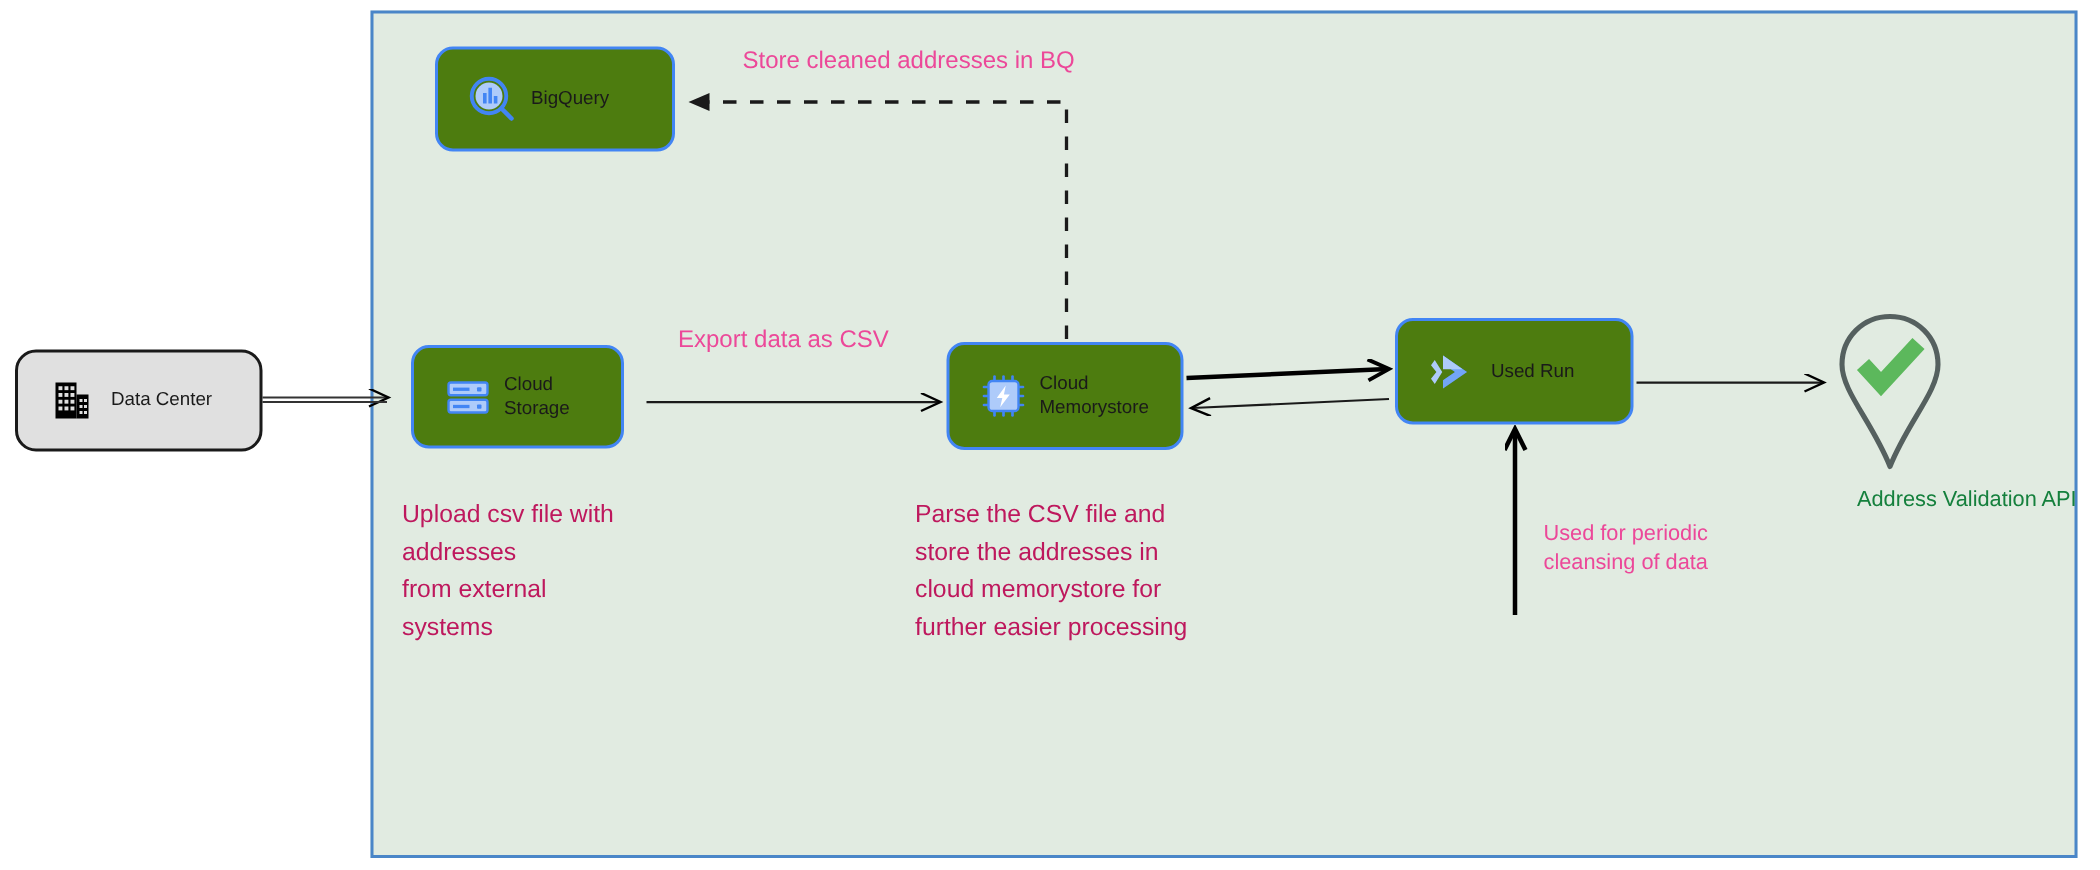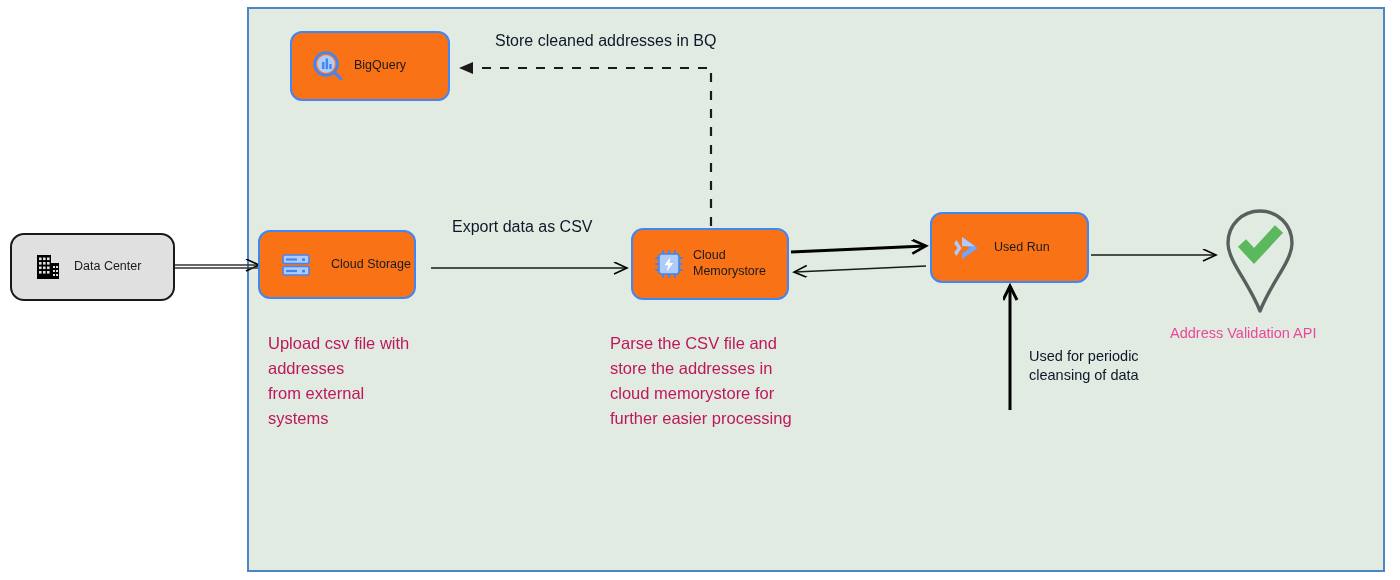--- a/index.html
+++ b/index.html
@@ -30,21 +30,21 @@
     border: 2px solid #4a86c8;
     box-sizing: border-box;
   }
 
   
   .node {
     box-sizing: border-box;
     display: flex;
     align-items: center;
     border-radius: 12px;
-    background: #f97316;
+    background: #4d7c0f;
     border: 2px solid #4285f4;
   }
   .node .icon-slot {
     flex: 0 0 auto;
     display: flex;
     align-items: center;
     justify-content: center;
   }
   .node .node-label {
     font-size: 13px;
@@ -63,47 +63,47 @@
     background: #e0e0e0;
     border: 2px solid #1a1a1a;
   }
   #node-datacenter .icon-slot { width: 52px; margin-left: 10px; }
   #node-datacenter .node-label { font-size: 12.5px; }
 
   #node-bigquery { left: 290px; top: 31px;  width: 160px; height: 70px; }
   #node-bigquery .icon-slot { width: 52px; margin-left: 10px; }
   #node-bigquery .node-label { font-size: 12.5px; }
 
-  #node-storage  { left: 258px; top: 230px; width: 158px; height: 69px; gap: 11px; }
+  #node-storage  { left: 274px; top: 230px; width: 142px; height: 69px; }
   #node-storage .icon-slot { width: 48px; margin-left: 12px; }
   #node-storage .node-label { font-size: 12.5px; }
 
   #node-memorystore { left: 631px; top: 228px; width: 158px; height: 72px; }
   #node-memorystore .icon-slot { width: 48px; margin-left: 12px; }
   #node-memorystore .node-label { font-size: 12.5px; }
 
   #node-cloudrun { left: 930px; top: 212px; width: 159px; height: 71px; }
   #node-cloudrun .icon-slot { width: 54px; margin-left: 8px; }
   #node-cloudrun .node-label { font-size: 12.5px; }
 
   #node-scheduler { left: 930px; top: 412px; width: 159px; height: 71px; }
   #node-scheduler .icon-slot { width: 52px; margin-left: 6px; }
   #node-scheduler .node-label { font-size: 12.5px; }
 
   
   #api-marker { left: 1222px; top: 207px; width: 76px; height: 110px; }
   #api-marker-label {
-    left: 1170px; top: 324px; width: 150px;
-    font-size: 14.5px; color: #ec4899; line-height: 1.35;
+    left: 1238px; top: 324px; width: 150px;
+    font-size: 14.5px; color: #15803d; line-height: 1.35;
   }
 
   
   .edge-label {
     font-size: 16px;
-    color: #0f172a;
+    color: #ec4899;
     line-height: 1.3;
     white-space: pre-line;
   }
   #label-store-bq   { left: 495px; top: 31px;  }
   #label-export-csv { left: 452px; top: 217px; }
   #label-scheduler  { left: 1029px; top: 347px; font-size: 14.5px; }
 
   
   .note {
     font-size: 16.5px;

